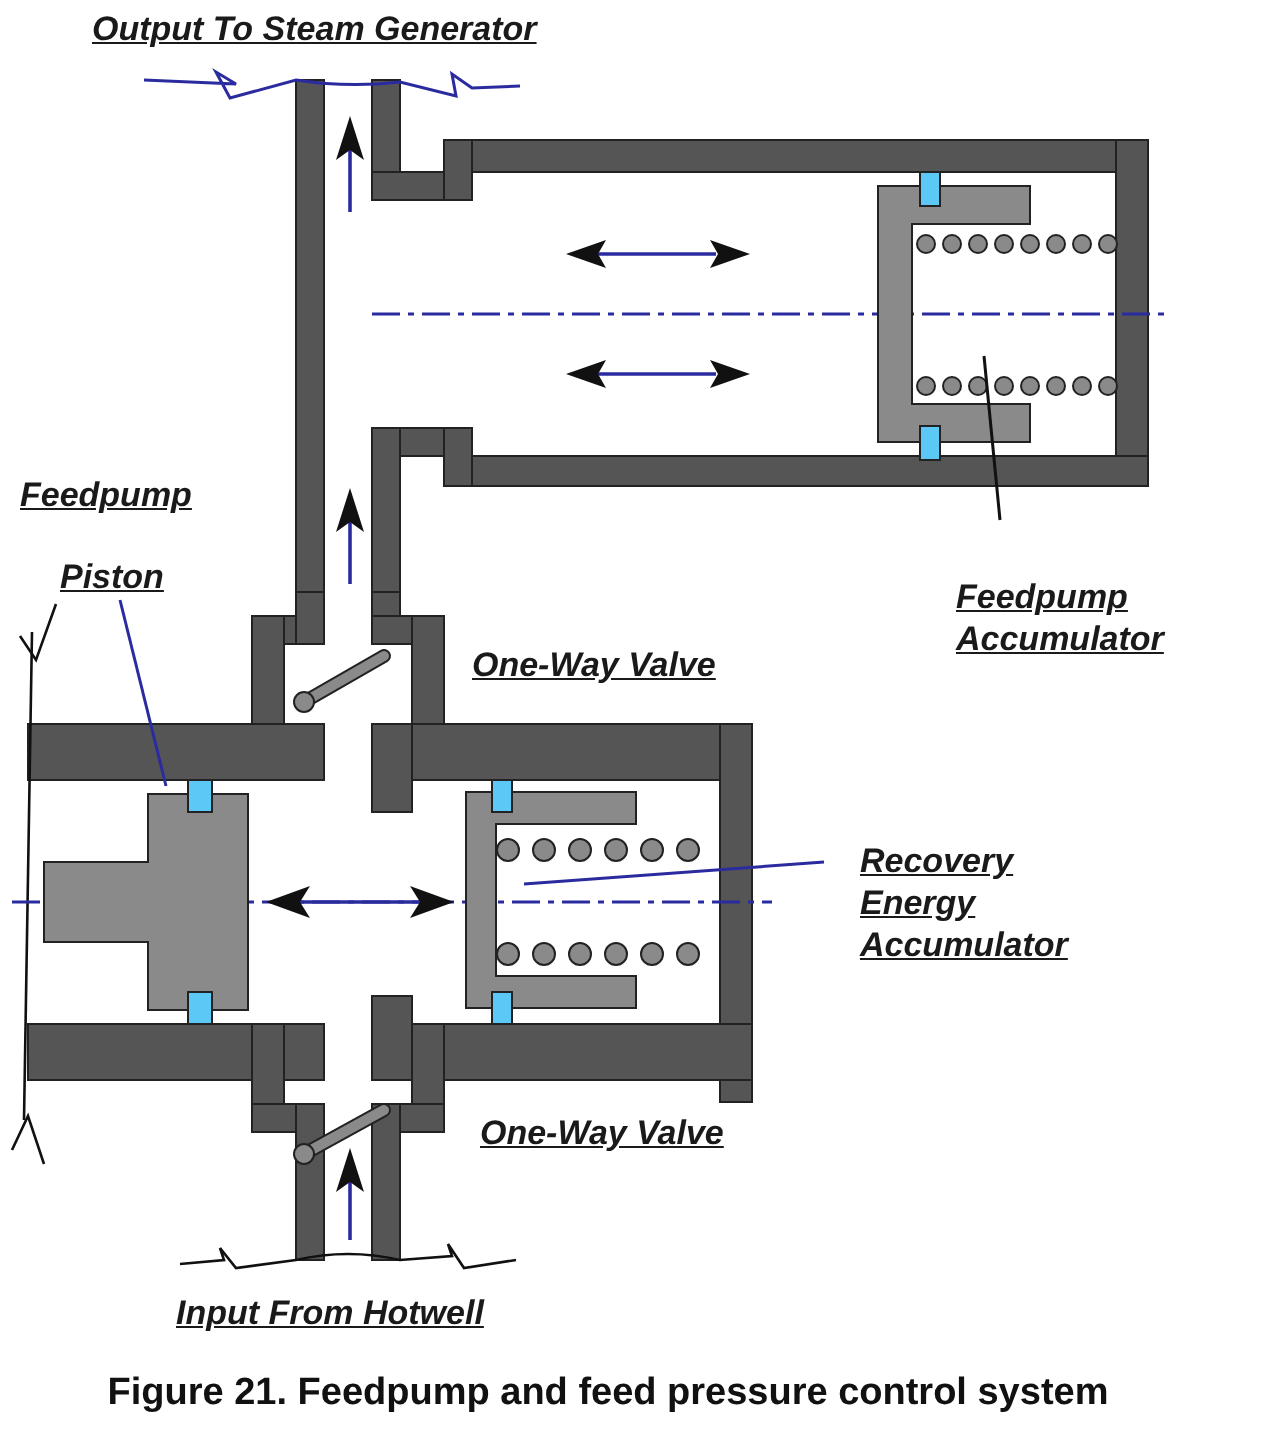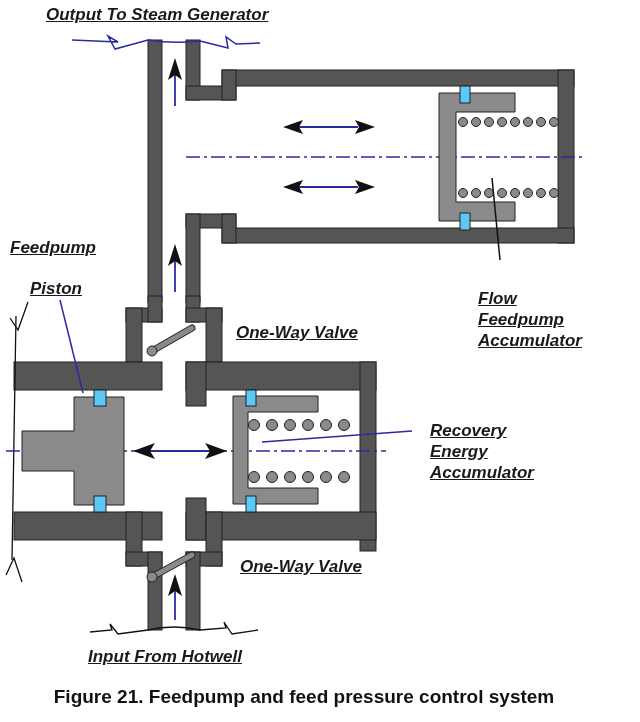--- a/index.html
+++ b/index.html
@@ -166,21 +166,20 @@
 
 <div class="lbl" style="left:10px;top:237px;">
   <div>Feedpump</div>
   <div style="padding-left:20px;margin-top:20px;">Piston</div>
 </div>
 
 <div class="lbl" style="left:236px;top:322px;">One-Way Valve</div>
 <div class="lbl" style="left:240px;top:556px;">One-Way Valve</div>
 
 <div class="lbl" style="left:478px;top:288px;">
-  <div>Flow</div>
   <div>Feedpump</div>
   <div>Accumulator</div>
 </div>
 
 <div class="lbl" style="left:430px;top:420px;">
   <div>Recovery</div>
   <div>Energy</div>
   <div>Accumulator</div>
 </div>
 

